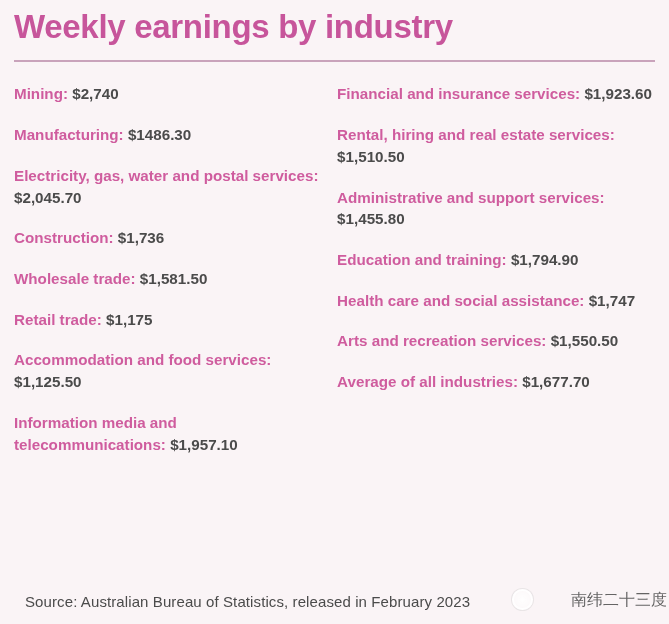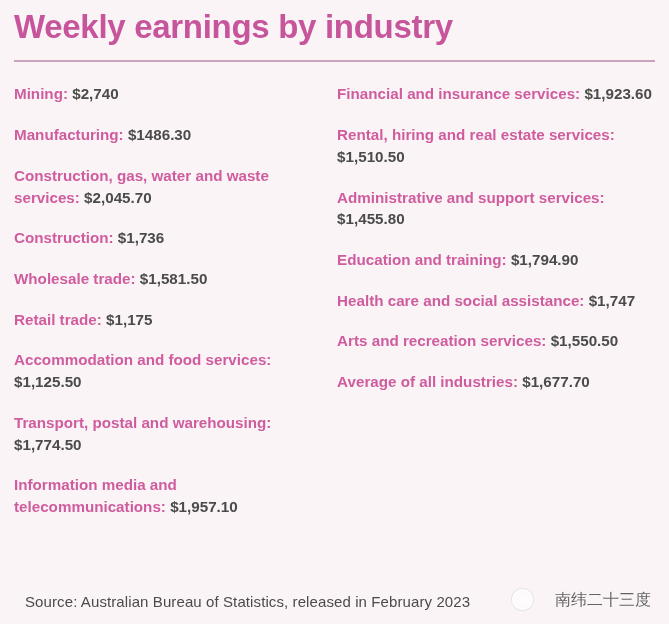--- a/index.html
+++ b/index.html
@@ -69,21 +69,21 @@
     left: 25px;
     bottom: 14px;
     font-size: 15px;
     color: #4b4b4b;
     font-weight: normal;
     white-space: nowrap;
     letter-spacing: 0.1px;
   }
   .watermark {
     position: absolute;
-    right: 18px;
+    right: 2px;
     bottom: 13px;
     font-size: 16px;
     color: #5a5a5a;
     opacity: 0.93;
     white-space: nowrap;
     letter-spacing: 0px;
     font-family: "DejaVu Sans", sans-serif;
   }
   .watermark-mark {
     position: absolute;
@@ -103,26 +103,25 @@
 <div class="infographic">
 
   <h1 class="page-title">Weekly earnings by industry</h1>
 
   <div class="title-rule"></div>
 
   <div class="columns">
     <div class="column column-left">
         <div class="entry"><span class="label">Mining:</span> <span class="value">$2,740</span></div>
         <div class="entry"><span class="label">Manufacturing:</span> <span class="value">$1486.30</span></div>
-        <div class="entry"><span class="label">Construction, gas, water and waste services:</span> <span class="value">$2,045.70</span></div>
+        <div class="entry"><span class="label">Electricity, gas, water and postal services:</span> <span class="value">$2,045.70</span></div>
         <div class="entry"><span class="label">Construction:</span> <span class="value">$1,736</span></div>
         <div class="entry"><span class="label">Wholesale trade:</span> <span class="value">$1,581.50</span></div>
         <div class="entry"><span class="label">Retail trade:</span> <span class="value">$1,175</span></div>
         <div class="entry"><span class="label">Accommodation and food services:</span> <span class="value">$1,125.50</span></div>
-        <div class="entry"><span class="label">Transport, postal and warehousing:</span> <span class="value">$1,774.50</span></div>
         <div class="entry"><span class="label">Information media and telecommunications:</span> <span class="value">$1,957.10</span></div>
       </div>
     <div class="column column-right">
         <div class="entry"><span class="label">Financial and insurance services:</span> <span class="value">$1,923.60</span></div>
         <div class="entry"><span class="label">Rental, hiring and real estate services:</span> <span class="value">$1,510.50</span></div>
         <div class="entry"><span class="label">Administrative and support services:</span> <span class="value">$1,455.80</span></div>
         <div class="entry"><span class="label">Education and training:</span> <span class="value">$1,794.90</span></div>
         <div class="entry"><span class="label">Health care and social assistance:</span> <span class="value">$1,747</span></div>
         <div class="entry"><span class="label">Arts and recreation services:</span> <span class="value">$1,550.50</span></div>
         <div class="entry"><span class="label">Average of all industries:</span> <span class="value">$1,677.70</span></div>

